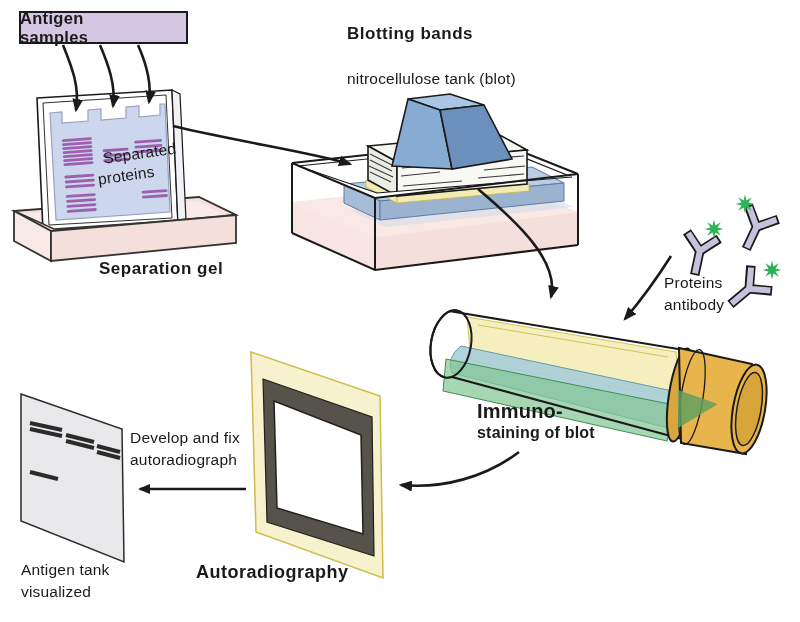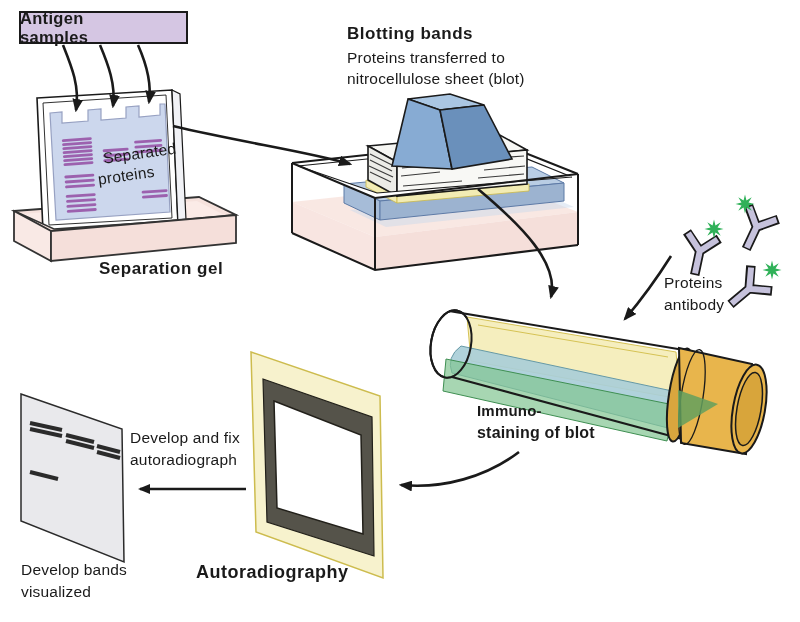--- a/index.html
+++ b/index.html
@@ -184,37 +184,36 @@
       <line x1="97" y1="446" x2="120" y2="452"></line>
       <line x1="97" y1="452" x2="120" y2="458"></line>
       <line x1="30" y1="472" x2="58" y2="479"></line>
     </g>
   </g>
 </svg>
 
 <div class="box-label">Antigen samples</div>
 
 <div class="lbl hdr" style="left:347px;top:24px;">Blotting bands</div>
-<div class="lbl" style="left:347px;top:48px;">Proteins transferred to</div>
-<div class="lbl" style="left:347px;top:69px;">nitrocellulose sheet (blot)</div>
+<div class="lbl" style="left:347px;top:69px;">nitrocellulose tank (blot)</div>
 
 <div class="lbl rot" style="left:94px;top:150px;">
   <div class="ln1">Separated</div>
   <div>proteins</div>
 </div>
 
 <div class="lbl hdr" style="left:99px;top:259px;">Separation gel</div>
 
 <div class="lbl" style="left:664px;top:273px;">Proteins</div>
 <div class="lbl" style="left:664px;top:295px;">antibody</div>
 
-<div class="lbl b" style="left:477px;top:401px;font-size:15px;">Immuno-</div>
+<div class="lbl b" style="left:477px;top:401px;font-size:20px;">Immuno-</div>
 <div class="lbl" style="left:130px;top:428px;">Develop and fix</div>
 
 <div class="lbl b" style="left:477px;top:423px;font-size:16px;">staining of blot</div>
 <div class="lbl" style="left:130px;top:450px;">autoradiograph</div>
 
 <div class="lbl hdr-lg" style="left:196px;top:562px;">Autoradiography</div>
 
-<div class="lbl" style="left:21px;top:560px;">Develop bands</div>
+<div class="lbl" style="left:21px;top:560px;">Antigen tank</div>
 <div class="lbl" style="left:21px;top:582px;">visualized</div>
 
 </div>
 
 </body></html>

